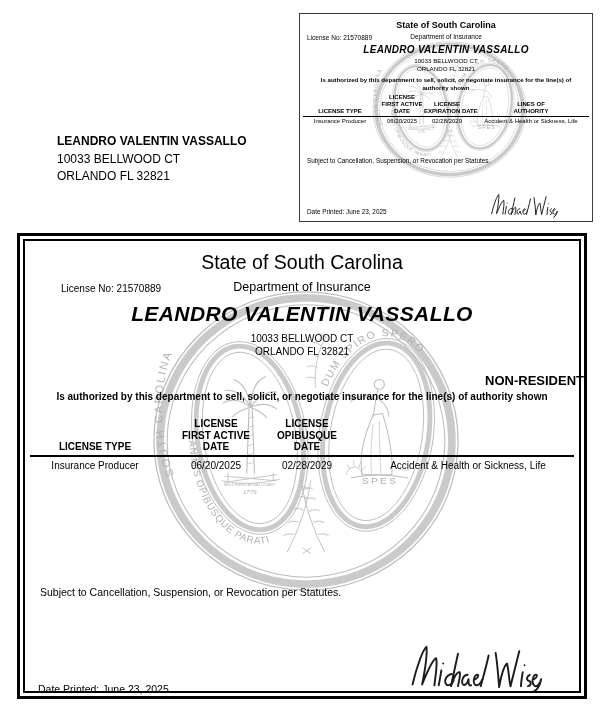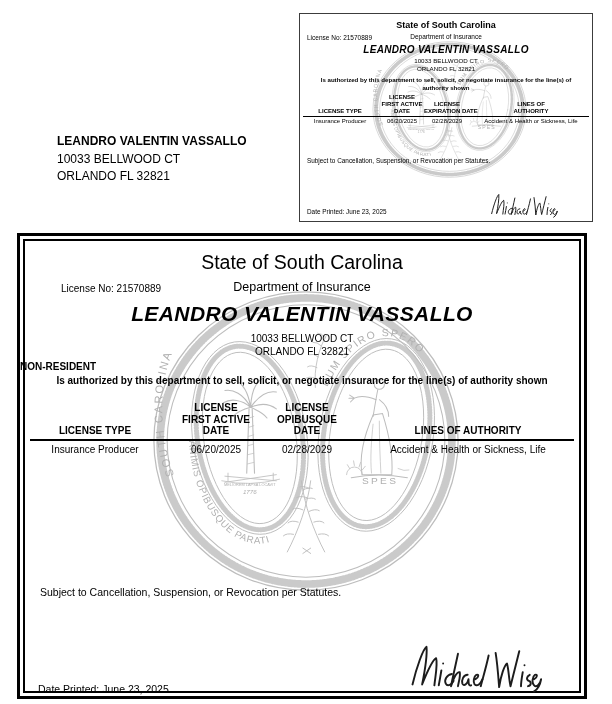--- a/index.html
+++ b/index.html
@@ -46,21 +46,21 @@
   .cert { position:absolute; left:17px; top:233px; width:570px; height:466px;
           border:3px solid #000; background:#fff; }
   .cert-inner { position:absolute; inset:3px; border:2px solid #000; z-index:0; }
   .cert .seal { left:130px; top:52px; width:312px; height:306px; }
   .cert-content { position:absolute; inset:0; z-index:1; }
   .g-title { padding-top:15px; text-align:center; font-size:19.5px; }
   .g-sub   { position:relative; margin-top:6px; text-align:center; font-size:12.5px; height:15px; }
   .g-licno { position:absolute; left:41px; bottom:1px; font-size:10px; }
   .g-name  { margin-top:7px; text-align:center; font-size:21px; font-weight:bold; font-style:italic; letter-spacing:.4px; }
   .g-addr  { margin-top:6px; text-align:center; font-size:10px; line-height:13px; }
-  .g-res   { margin-top:3px; text-align:left; font-size:10px; font-weight:bold; }
+  .g-res   { margin-top:15px; text-align:right; font-size:13px; font-weight:bold; }
   .g-auth  { margin-top:3px; text-align:center; font-size:10px; font-weight:bold; }
   .g-table { margin-top:16px; }
   .t-head  { display:flex; align-items:flex-end; }
   .t-c1{width:150px;} .t-c2{width:92px;} .t-c3{width:90px;} .t-c4{flex:1;}
   .t-head .t-c1,.t-head .t-c2,.t-head .t-c3,.t-head .t-c4
            { text-align:center; font-size:10px; font-weight:bold; line-height:11.6px; }
   .t-rule  { border-top:2.6px solid #000; margin:2px 10px 0 10px; }
   .t-vals  { display:flex; margin-top:3px; }
   .t-vals div { text-align:center; font-size:10px; white-space:nowrap; }
   .g-subject { position:absolute; left:20px; top:350px; font-size:10.5px; }
@@ -243,23 +243,20 @@
         <div class="t-c2">
           <div>LICENSE</div>
           <div>FIRST ACTIVE</div>
           <div>DATE</div>
         </div>
         <div class="t-c3">
           <div>LICENSE</div>
           <div>OPIBUSQUE</div>
           <div>DATE</div>
         </div>
-        <div class="t-c4">
-            <div>LINES OF AUTHORITY</div>
-          </div>
       </div>
       <div class="t-rule"></div>
       <div class="t-vals">
         <div class="t-c1">Insurance Producer</div>
         <div class="t-c2">06/20/2025</div>
         <div class="t-c3">02/28/2029</div>
         <div class="t-c4">Accident &amp; Health or Sickness, Life</div>
       </div>
     </div>
     <div class="g-subject">Subject to Cancellation, Suspension, or Revocation per Statutes.</div>

